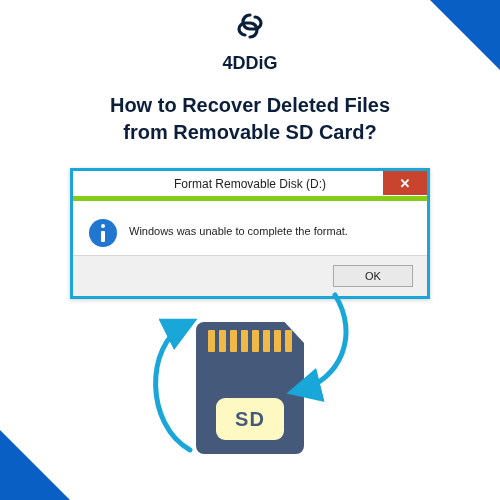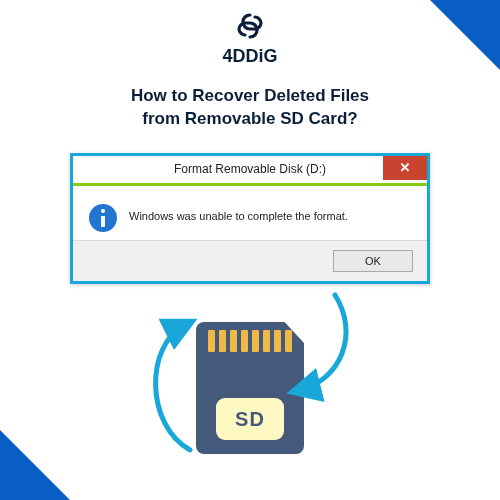--- a/index.html
+++ b/index.html
@@ -35,27 +35,27 @@
     
     .logo-area {
       text-align: center;
       padding-top: 12px;
     }
     .logo-icon { display: inline-block; }
     .brand-name {
       font-size: 18px;
       font-weight: 700;
       color: #0b1e3a;
-      margin-top: 2px;
+      margin-top: 9px;
     }
     
     
     .headline {
       text-align: center;
-      font-size: 17px;
+      font-size: 20px;
       font-weight: 800;
       color: #0b1e3a;
       line-height: 1.35;
       margin: 18px 30px 22px;
     }
     
     
     .dialog-wrapper {
       position: relative;
       margin: 0 auto;
@@ -66,21 +66,21 @@
       border: 3px solid #18a7d8;
       background: #ffffff;
       box-shadow: 0 1px 4px rgba(0,0,0,0.2);
     }
     .dialog-title {
       height: 30px;
       background: #ffffff;
       display: flex;
       align-items: center;
       position: relative;
-      border-bottom: 3px solid #84cc16;
+      border-bottom: 5px solid #84cc16;
     }
     .dialog-title-text {
       flex: 1;
       text-align: center;
       font-size: 12px;
       color: #222;
       font-weight: 400;
     }
     .close-btn {
       position: absolute;

